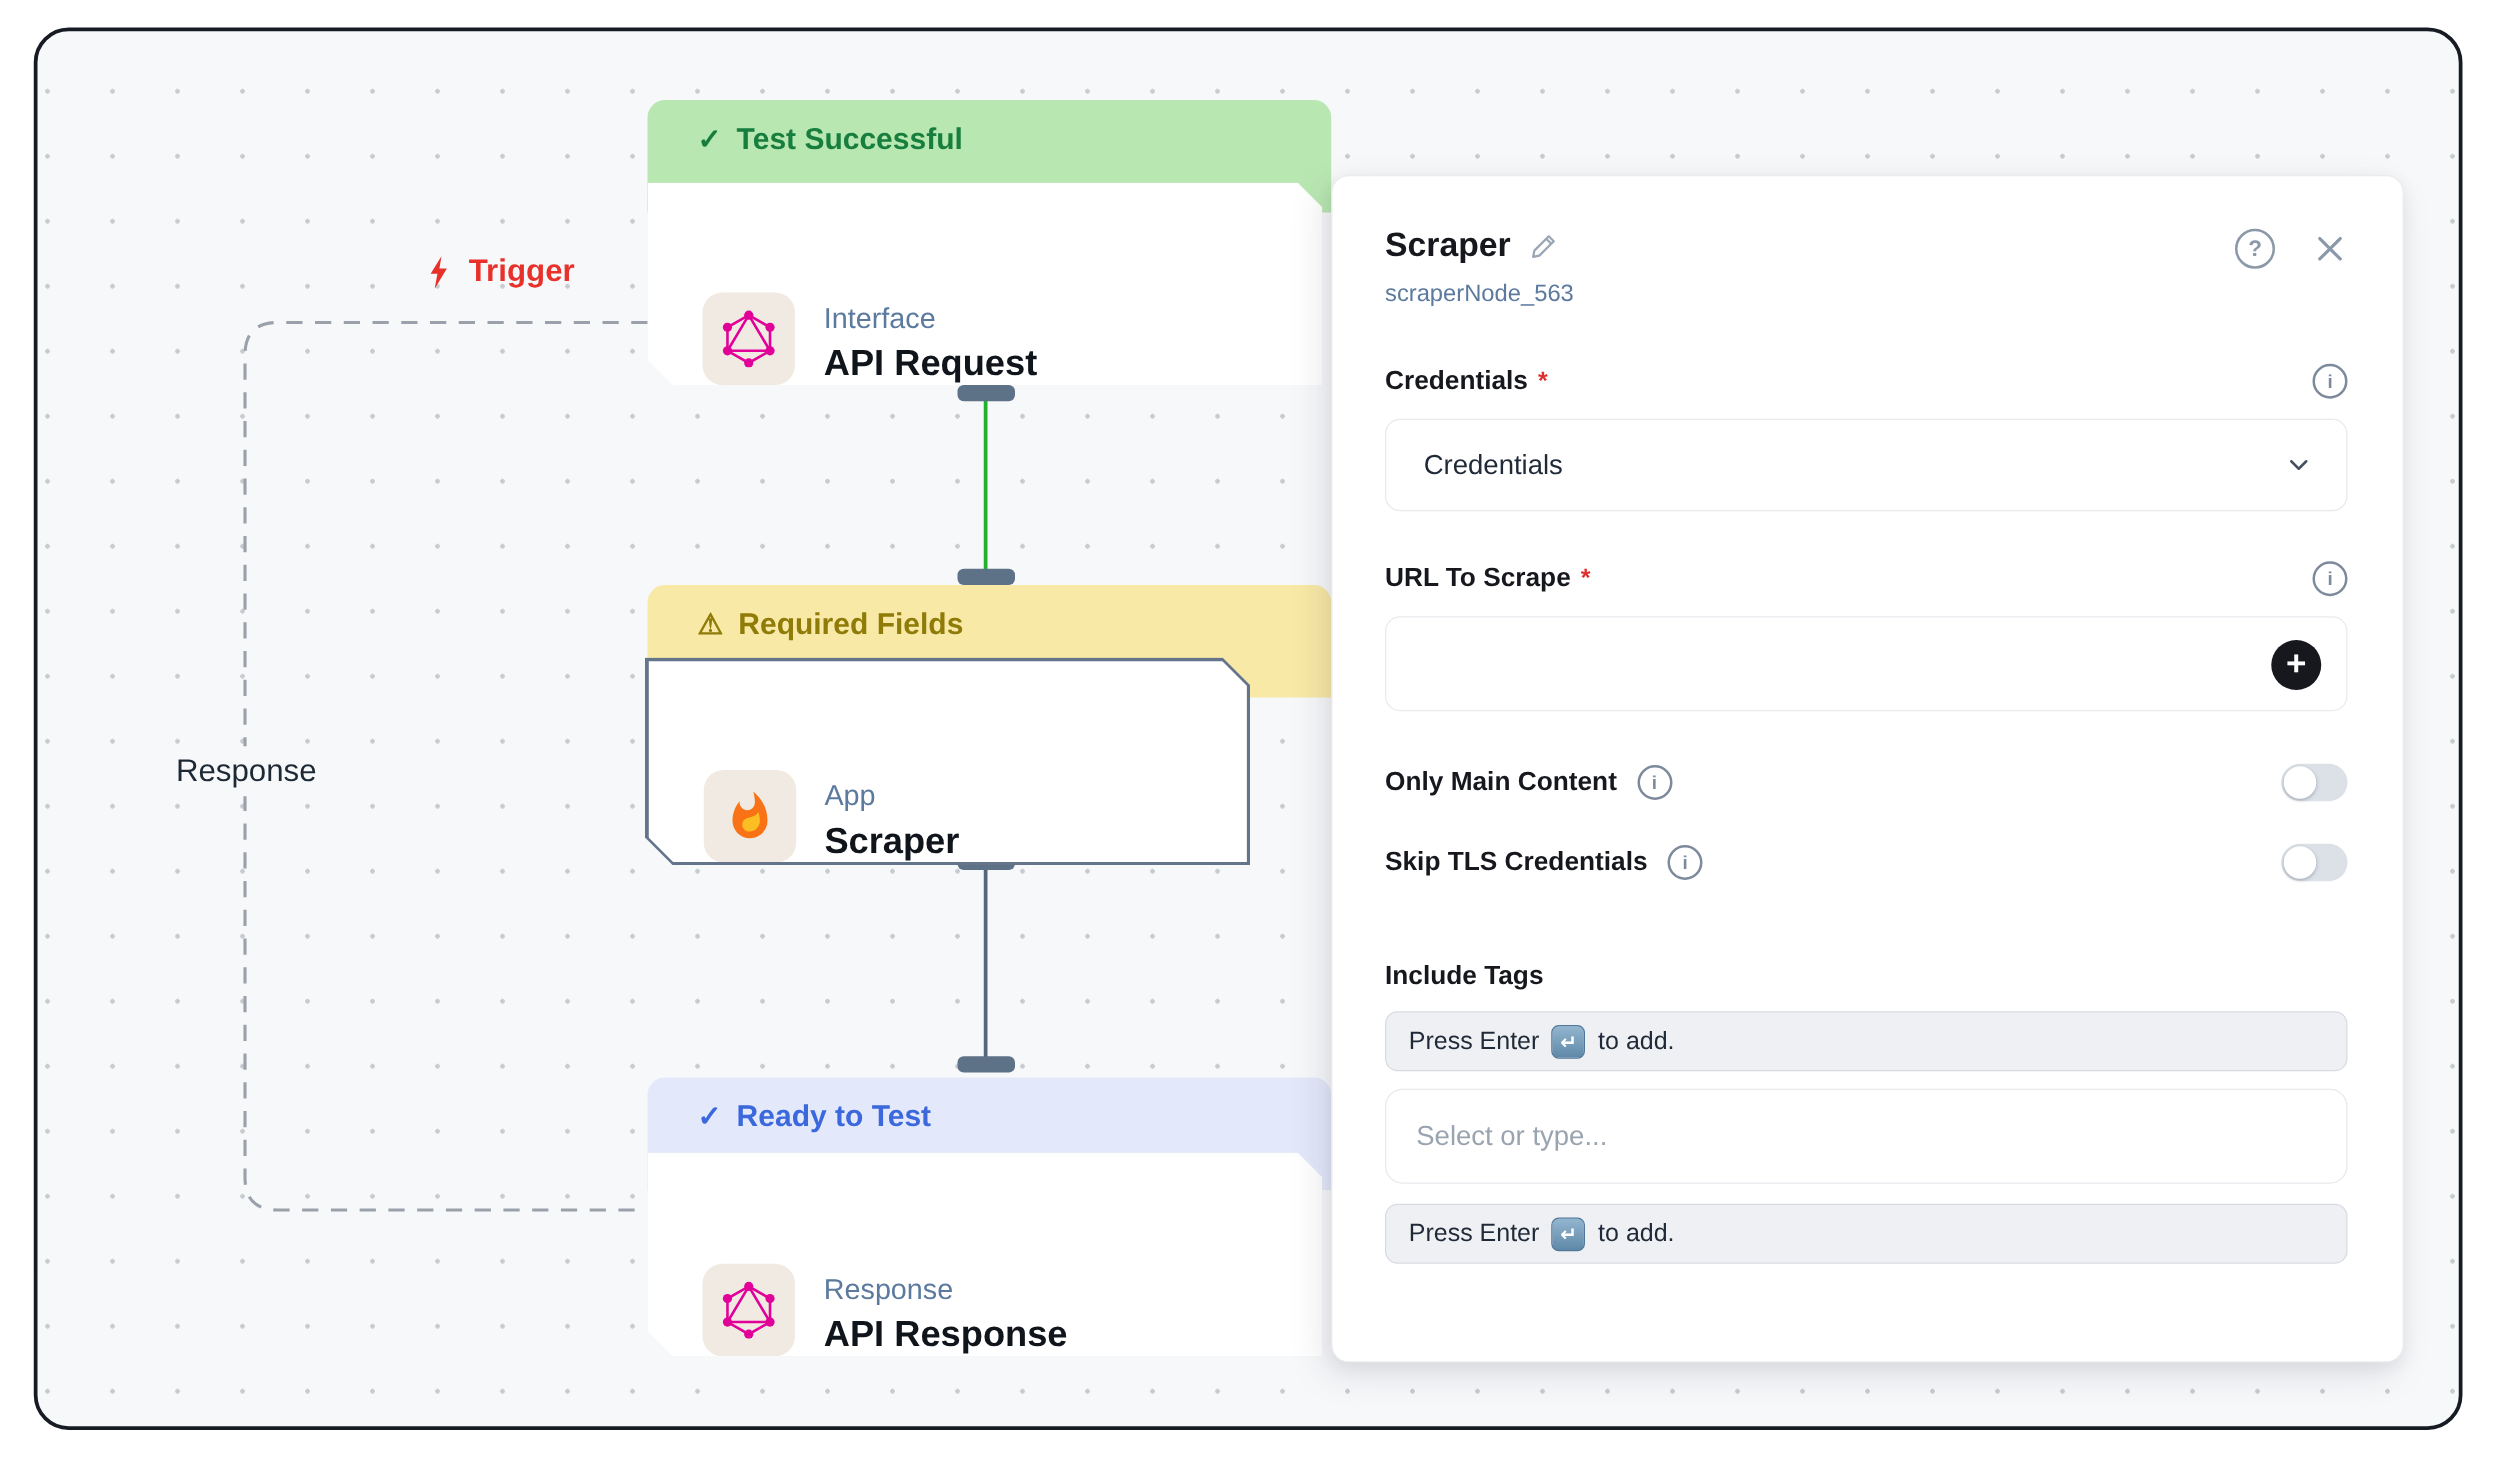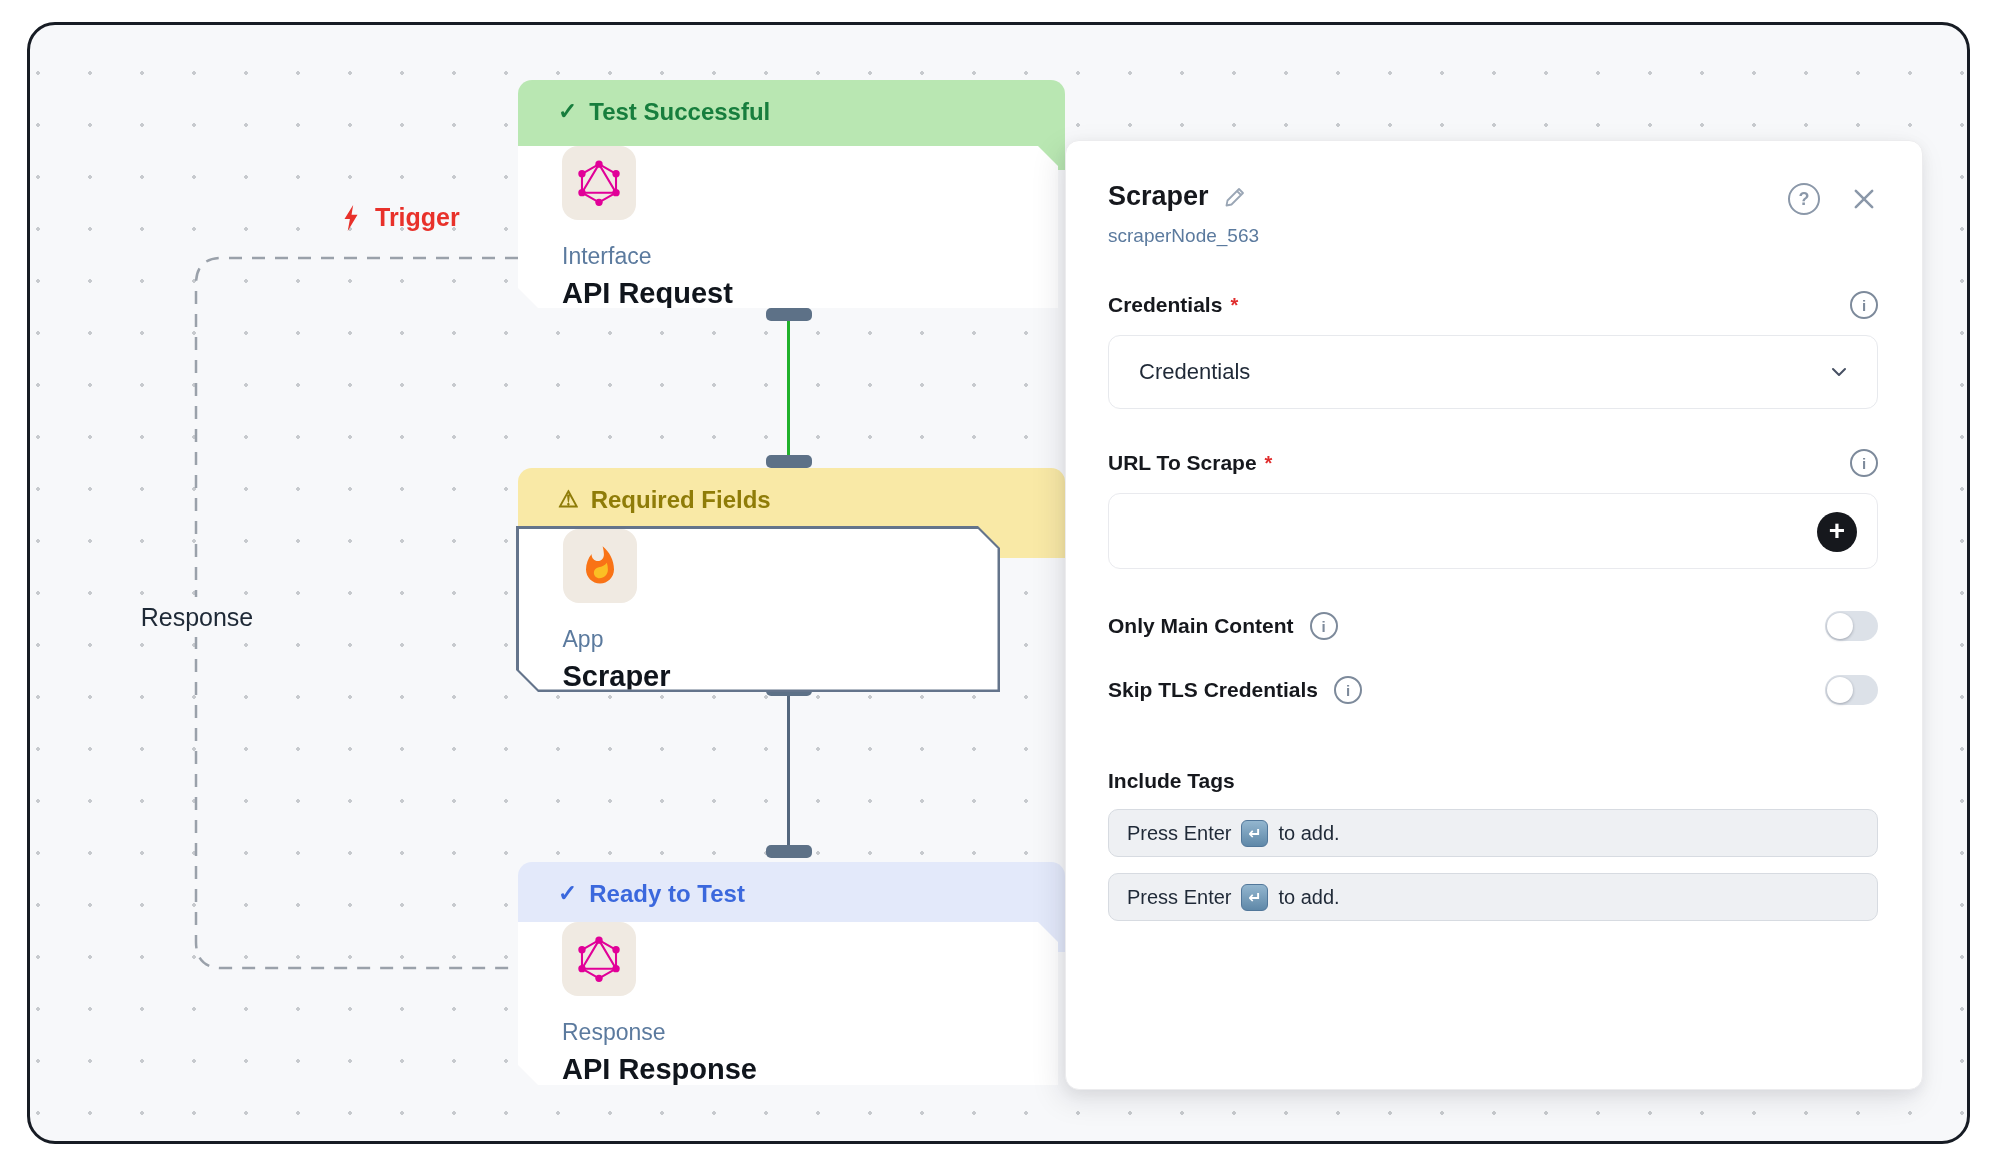--- a/index.html
+++ b/index.html
@@ -36,21 +36,21 @@
     filter: drop-shadow(0 3px 5px rgba(71,85,105,0.16));
   }
   .node-sel-outer {
     position:absolute; left:486px; width:484px; height:166px; background:#64748b;
     clip-path: polygon(0 0, calc(100% - 22px) 0, 100% 22px, 100% 100%, 22px 100%, 0 calc(100% - 22px));
   }
   .node-sel-inner {
     position:absolute; inset:2.5px; background:#ffffff;
     clip-path: polygon(0 0, calc(100% - 20px) 0, 100% 20px, 100% 100%, 20px 100%, 0 calc(100% - 20px));
   }
-  .card-row { position:absolute; inset:0; display:flex; align-items:flex-start; gap:23px; padding-left:44px;flex-direction:column; }
+  .card-row { position:absolute; inset:0; display:flex; align-items:flex-end; gap:23px; padding-left:44px; }
   .app-ico { width:74px; height:74px; border-radius:16px; background:#f0eae2;
     display:flex; align-items:center; justify-content:center; flex:0 0 auto; }
   .n-cat { font-size:23px; color:#5b7a9e; margin-bottom:7px; }
   .n-title { font-size:29px; font-weight:bold; color:#10151c; }
 
   .pill { position:absolute; width:46px; height:13px; border-radius:5px; background:#5d7187; left:736px; }
   .vline { position:absolute; width:3px; left:757px; }
   .vline.green { background:#21b12b; }
   .vline.slate { background:#54677d; }
 
@@ -277,20 +277,23 @@
     </div>
 
     <div class="f-label-row" style="margin-top:64px;">
       <span class="f-label">Include Tags</span>
     </div>
     <div class="hint-bar">
       <span>Press Enter</span>
       <span class="keycap">↵</span>
       <span>to add.</span>
     </div>
+    <div class="tags-input-box">
+      <input class="tags-input" placeholder="Select or type..." style="">
+    </div>
 
     <div class="hint-bar">
       <span>Press Enter</span>
       <span class="keycap">↵</span>
       <span>to add.</span>
     </div>
   </div>
 </div>
 
 </body></html>

